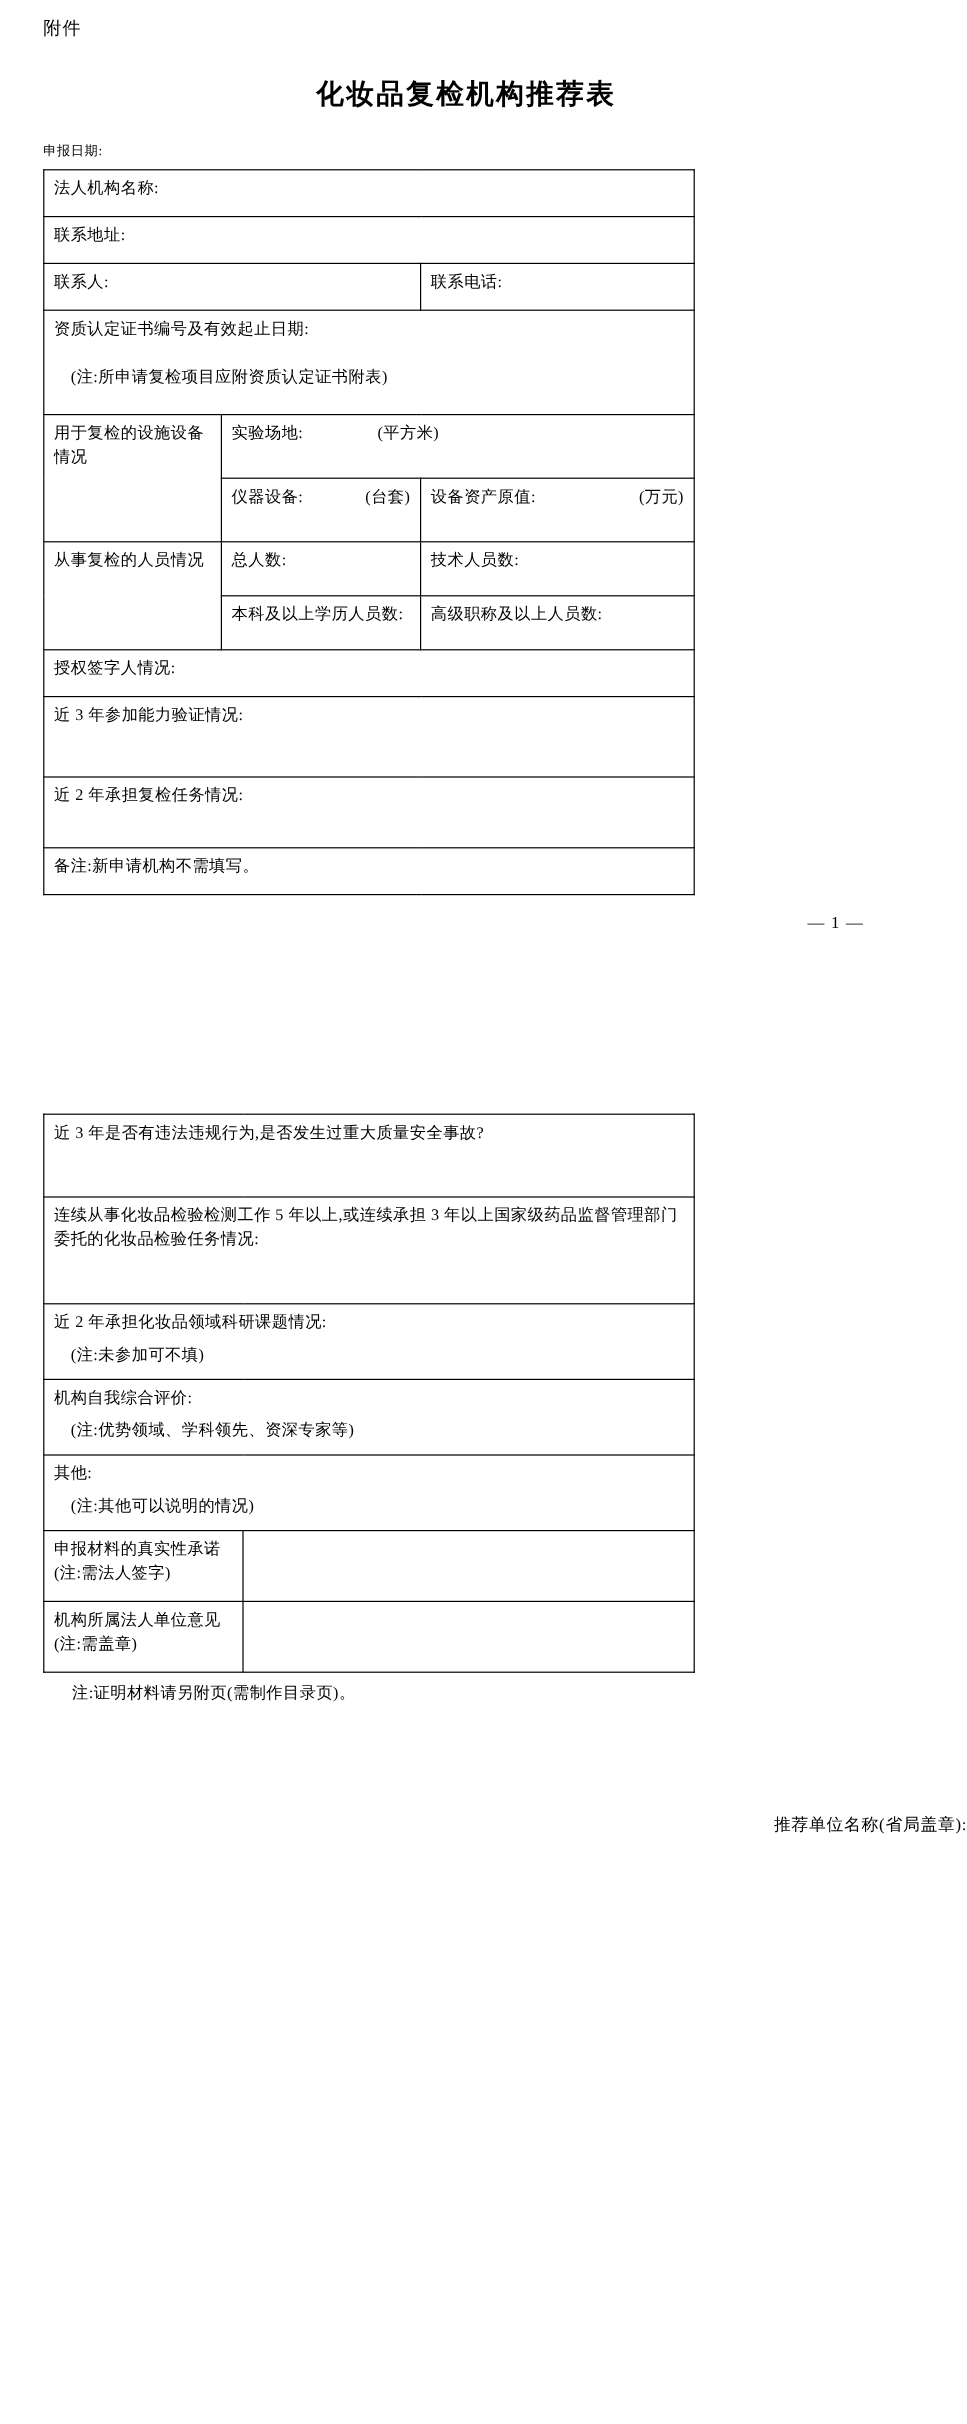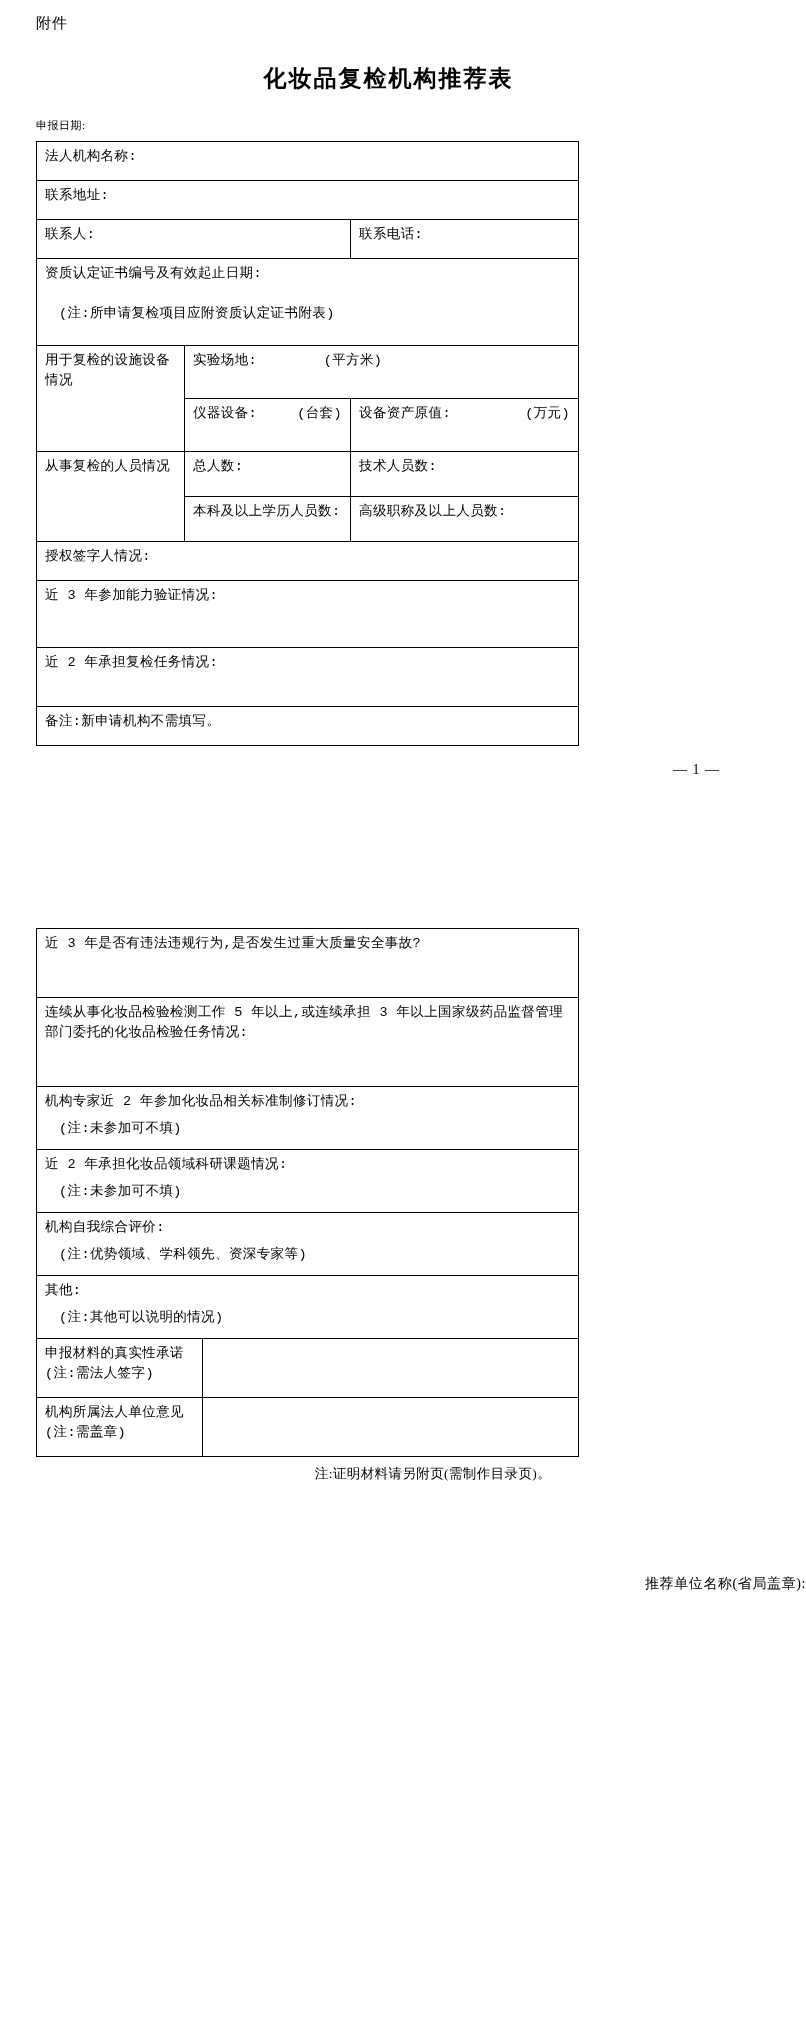--- a/index.html
+++ b/index.html
@@ -33,21 +33,20 @@
   .declare-date{
     font-size:11px;
     padding:24px 0 8px 36px;
     letter-spacing:.5px;
   }
   table.form{
     border-collapse:collapse;
     width:542px;
     margin-left:36px;
     table-layout:fixed;
-    font-family:Liberation Mono, monospace;
   }
   table.form td{
     border:1px solid #000000;
     font-size:13.5px;
     line-height:1.5;
     padding:5px 6px 5px 8px;
     vertical-align:top;
     letter-spacing:.4px;
     word-break:break-all;
   }
@@ -61,21 +60,20 @@
     font-size:14px;
     padding:16px 86px 0 0;
     letter-spacing:1px;
   }
   .gap{height:150px;}
   .gap2{height:66px;}
   .footnote{
     font-size:13.5px;
     padding:8px 0 0 60px;
     letter-spacing:.4px;
-    text-align:center;
   }
   .recommend{
     font-size:14px;
     padding:92px 0 0 0;
     text-align:right;
     letter-spacing:.6px;
     padding-left:78px;
   }
   .two-line{line-height:1.5;}
 </style>
@@ -168,26 +166,20 @@
     </colgroup>
     <tbody>
       <tr>
         <td colspan="2" style="height:58px">近 3 年是否有违法违规行为,是否发生过重大质量安全事故?</td>
       </tr>
       <tr>
         <td colspan="2" style="height:78px" class="two-line">连续从事化妆品检验检测工作 5 年以上,或连续承担 3 年以上国家级药品监督管理部门委托的化妆品检验任务情况:</td>
       </tr>
       <tr>
         <td colspan="2" style="height:52px">
-          <span>机构专家近 2 年参加化妆品相关标准制修订情况:</span>
-          <span class="note-tight">(注:未参加可不填)</span>
-        </td>
-      </tr>
-      <tr>
-        <td colspan="2" style="height:52px">
           <span>近 2 年承担化妆品领域科研课题情况:</span>
           <span class="note-tight">(注:未参加可不填)</span>
         </td>
       </tr>
       <tr>
         <td colspan="2" style="height:52px">
           <span>机构自我综合评价:</span>
           <span class="note-tight">(注:优势领域、学科领先、资深专家等)</span>
         </td>
       </tr>

